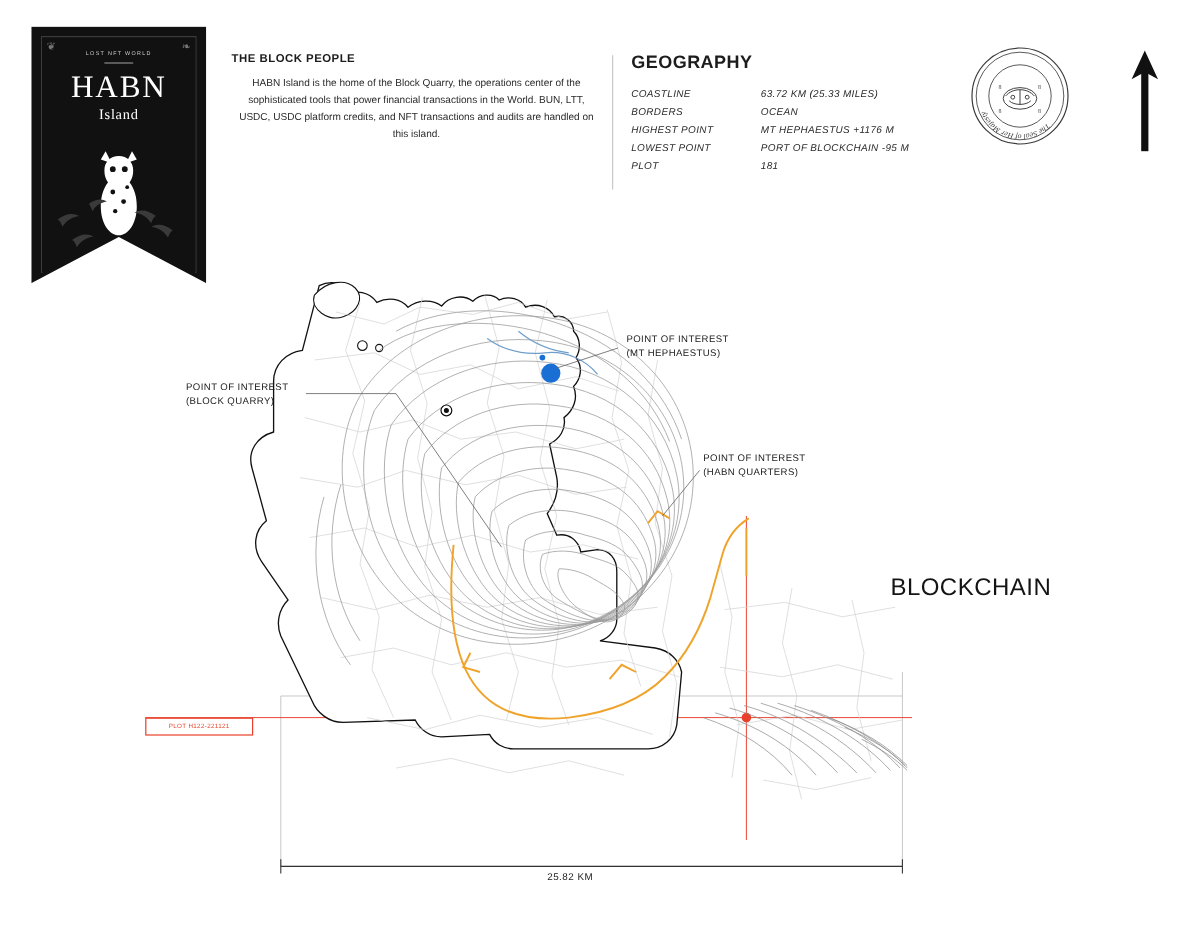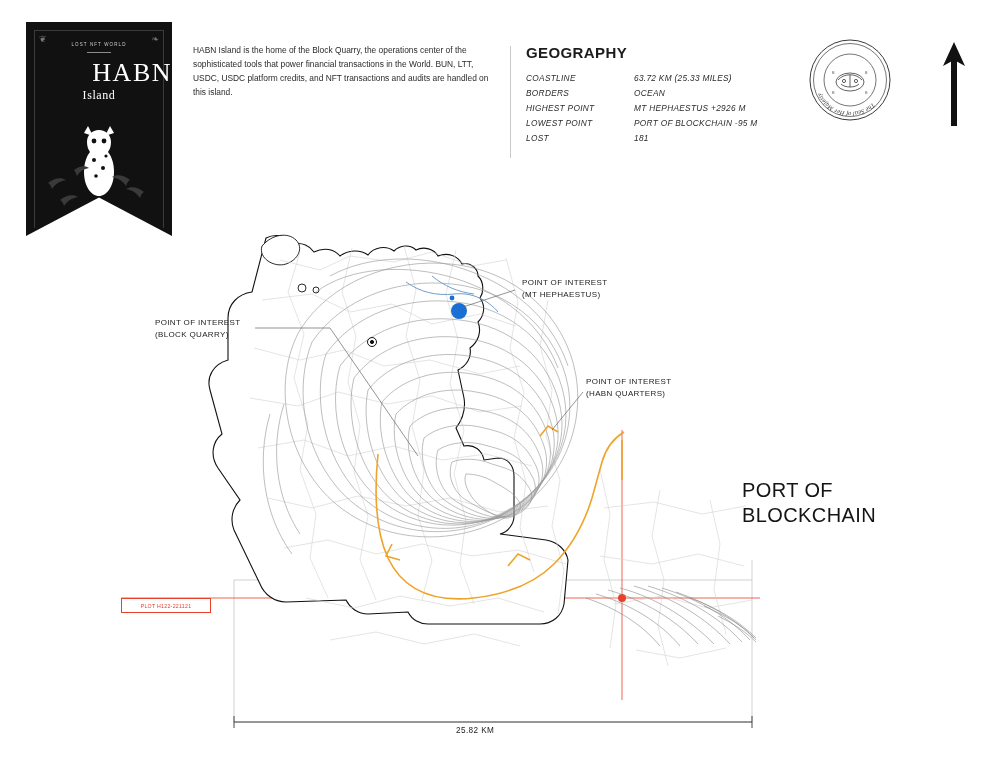--- a/index.html
+++ b/index.html
@@ -37,21 +37,21 @@
     color: #cfcfcf;
     font-size: 4.5px;
     letter-spacing: 1.1px;
   }
   #banner .divider {
     position: absolute; top: 30px; left: 50%; transform: translateX(-50%);
     width: 24px; height: 1px; background: #8c8c8c;
   }
   #banner .title-main {
     position: absolute; top: 36px; left: 0; width: 100%;
-    text-align: right;
+    text-align: center;
     color: #fff;
     font-family: "Liberation Serif", serif;
     font-size: 26px;
     letter-spacing: 1.5px;
   }
   #banner .title-sub {
     position: absolute; top: 66px; left: 0; width: 100%;
     text-align: center;
     color: #fff;
     font-family: "Liberation Serif", serif;
@@ -65,21 +65,21 @@
   #banner .corner.tl { left: 13px; top: 13px; }
   #banner .corner.tr { right: 13px; top: 13px; }
 
   
   #desc { position: absolute; left: 193px; top: 44px; width: 308px; }
   #desc .heading {
     font-size: 9.5px; font-weight: bold; letter-spacing: 0.4px;
     color: #1c1c1c; margin-bottom: 8px;
   }
   #desc .body {
-    font-size: 8.4px; line-height: 1.65; color: #2b2b2b;
+    font-size: 8.4px; line-height: 1.65; color: #2b2b2b; text-align: center;
   }
 
   
   #geo { position: absolute; left: 510px; top: 44px; width: 280px; }
   #geo .rule { position: absolute; left: 0; top: 2px; width: 1px; height: 112px; background: #c9c9c9; }
   #geo .heading {
     font-size: 15px; font-weight: bold; letter-spacing: 0.4px;
     color: #1c1c1c; margin: 0 0 9px 16px;
   }
   #geo table { margin-left: 16px; border-collapse: collapse; }
@@ -156,46 +156,47 @@
         <path d="M34 92 c6 -5 13 -6 18 -3 c-6 1 -11 4 -14 9 c-1 -3 -2 -5 -4 -6 z"></path>
         <path d="M104 72 c-6 -5 -13 -6 -18 -3 c6 1 11 4 14 9 c1 -3 2 -5 4 -6 z"></path>
         <path d="M118 84 c-6 -5 -13 -6 -18 -3 c6 1 11 4 14 9 c1 -3 2 -5 4 -6 z"></path>
         <path d="M48 62 c5 -4 11 -5 15 -2 c-5 1 -9 3 -12 8 c-1 -3 -2 -5 -3 -6 z"></path>
       </g>
     </svg>
   </div>
 </div>
 
 <div id="desc">
+  <div class="heading">THE BLOCK PEOPLE</div>
   <div class="body">HABN Island is the home of the Block Quarry, the operations center of the sophisticated tools that power financial transactions in the World. BUN, LTT, USDC, USDC platform credits, and NFT transactions and audits are handled on this island.</div>
 </div>
 
 <div id="geo">
   <div class="rule"></div>
   <div class="heading">GEOGRAPHY</div>
   <table>
     <tbody>
       <tr>
         <td class="k">COASTLINE</td>
         <td class="v">63.72 KM (25.33 MILES)</td>
       </tr>
       <tr>
         <td class="k">BORDERS</td>
         <td class="v">OCEAN</td>
       </tr>
       <tr>
         <td class="k">HIGHEST POINT</td>
-        <td class="v">MT HEPHAESTUS +2926 M</td>
+        <td class="v">MT HEPHAESTUS +1176 M</td>
       </tr>
       <tr>
         <td class="k">LOWEST POINT</td>
         <td class="v">PORT OF BLOCKCHAIN -95 M</td>
       </tr>
       <tr>
-        <td class="k">LOST</td>
+        <td class="k">PLOT</td>
         <td class="v">181</td>
       </tr>
     </tbody>
   </table>
 </div>
 
 <div id="seal">
   <svg viewBox="0 0 84 84" width="84" height="84">
     <circle cx="42" cy="42" r="40" fill="none" stroke="#3a3a3a" stroke-width="1"></circle>
     <circle cx="42" cy="42" r="36.5" fill="none" stroke="#3a3a3a" stroke-width="0.7"></circle>
@@ -366,21 +367,20 @@
   <div>POINT OF INTEREST</div>
   <div>(BLOCK QUARRY)</div>
 </div>
 
 <div class="poi-label" id="poi-quarters">
   <div>POINT OF INTEREST</div>
   <div>(HABN QUARTERS)</div>
 </div>
 
 <div id="port-label">
-  <div>PORT OF</div>
   <div>BLOCKCHAIN</div>
 </div>
 
 <div id="plot-tag">
   <span>PLOT H122-221121</span>
 </div>
 
 <div id="scale-label">25.82 KM</div>
 
 </body></html>

